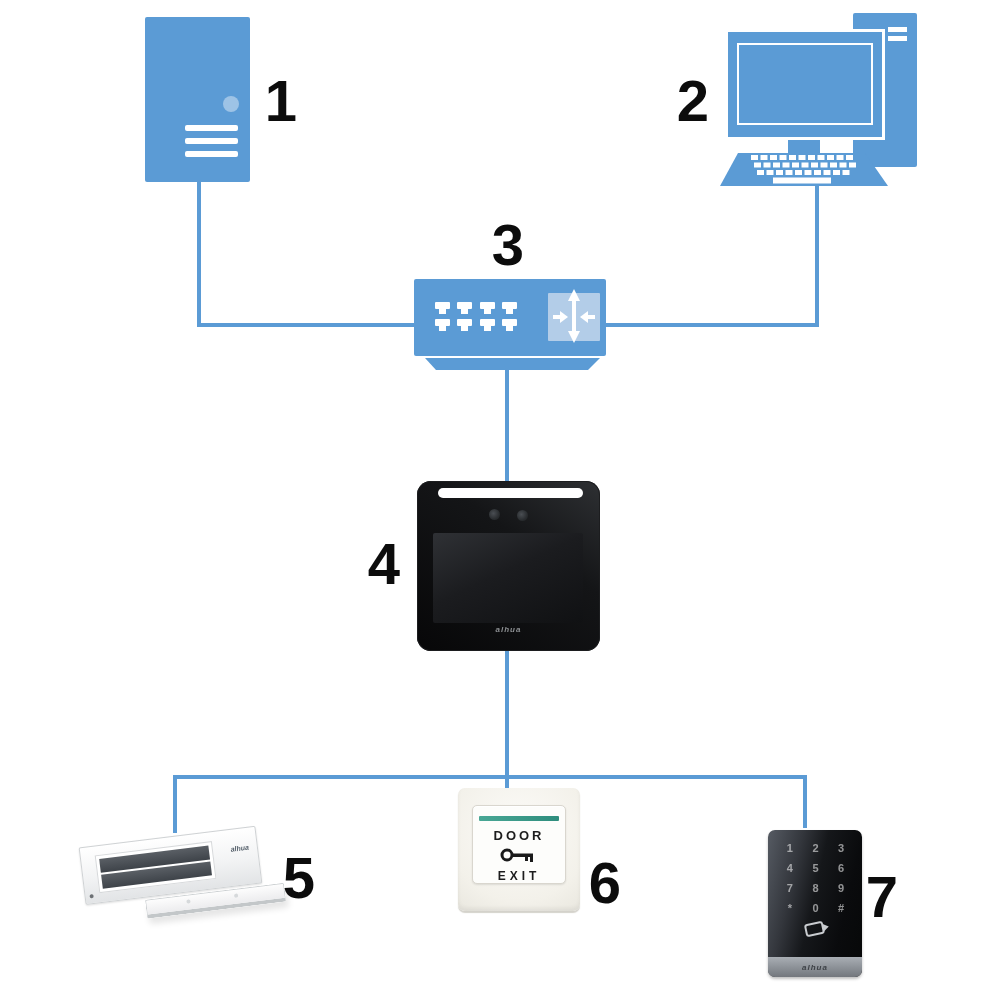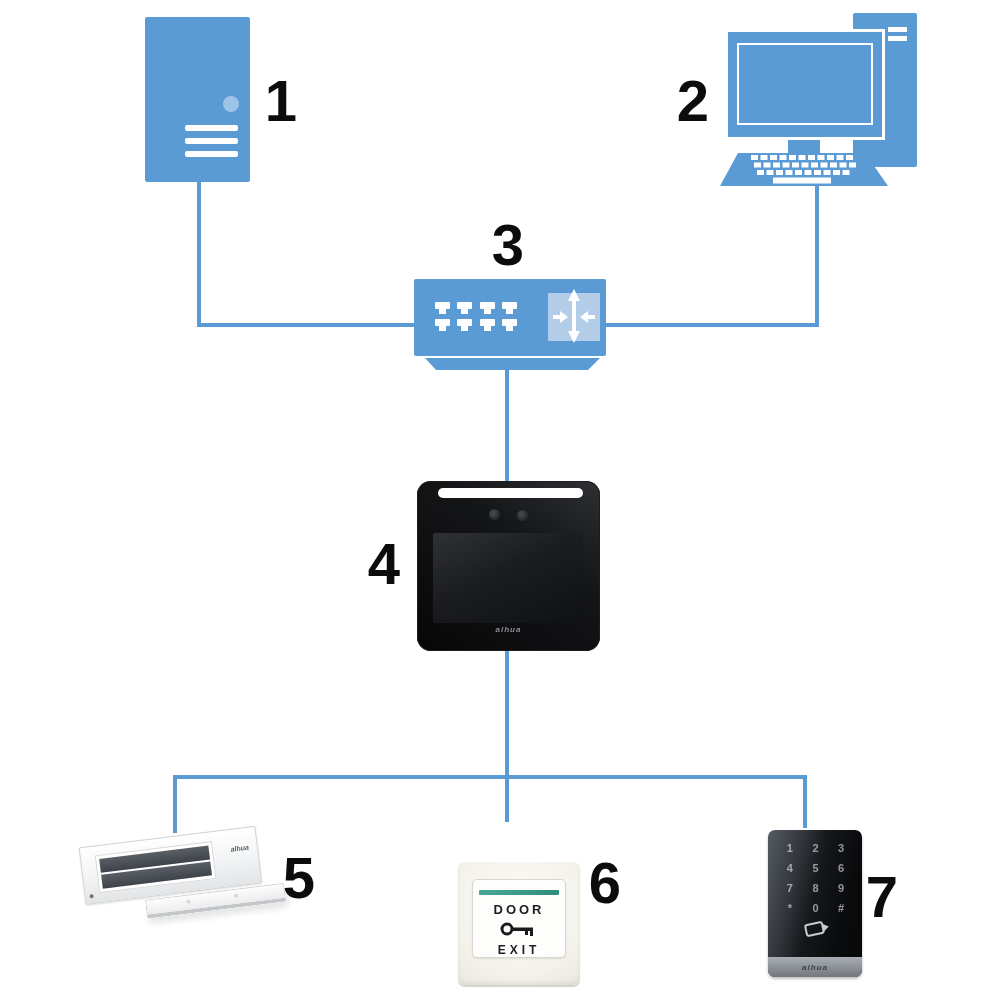--- a/index.html
+++ b/index.html
@@ -33,21 +33,21 @@
   .maglock-body .cap-logo{position:absolute;right:8px;top:16px;font-size:7px;font-weight:bold;
                           font-style:italic;color:#55606b;}
   .maglock-body .screw{position:absolute;left:4px;bottom:5px;width:4px;height:4px;border-radius:50%;background:#6d7175;}
   .maglock-plate{position:absolute;left:146px;top:898px;width:138px;height:14px;
                  transform:rotate(-7deg);transform-origin:10% 50%;
                  background:linear-gradient(180deg,#fdfdfd 0%,#ececee 100%);
                  border:1px solid #ccd0d2;border-bottom:4px solid #c3c7c9;border-radius:2px;
                  box-shadow:2px 6px 6px rgba(0,0,0,0.10);}
   .maglock-plate .hole{position:absolute;top:4px;width:4px;height:4px;border-radius:50%;background:#d6d9db;}
   
-  .exit-plate{position:absolute;left:458px;top:862px;width:122px;height:123px;border-radius:7px;
+  .exit-plate{position:absolute;left:458px;top:788px;width:122px;height:123px;border-radius:7px;
               background:radial-gradient(circle at 50% 35%,#fcfbf8 0%,#f3f1ea 70%,#e9e7df 100%);
               box-shadow:0 2px 1px rgba(160,155,140,0.45), inset 0 -3px 4px rgba(0,0,0,0.06);}
   .exit-btn{position:absolute;left:14px;top:17px;width:92px;height:77px;border-radius:5px;background:#fdfdfb;
             border:1px solid #d9d6ce;box-shadow:inset 0 1px 0 #ffffff, 0 1px 2px rgba(0,0,0,0.10);}
   .exit-stripe{position:absolute;left:6px;right:6px;top:10px;height:5px;
                background:linear-gradient(90deg,#49a795 0%,#2e8d7d 100%);border-radius:1px;}
   .exit-door{position:absolute;left:0;right:0;top:22px;text-align:center;font-size:13px;font-weight:bold;
              letter-spacing:3px;color:#1d1d1d;}
   .exit-exit{position:absolute;left:0;right:0;top:63px;text-align:center;font-size:12px;font-weight:bold;
              letter-spacing:4px;color:#1d1d1d;}

